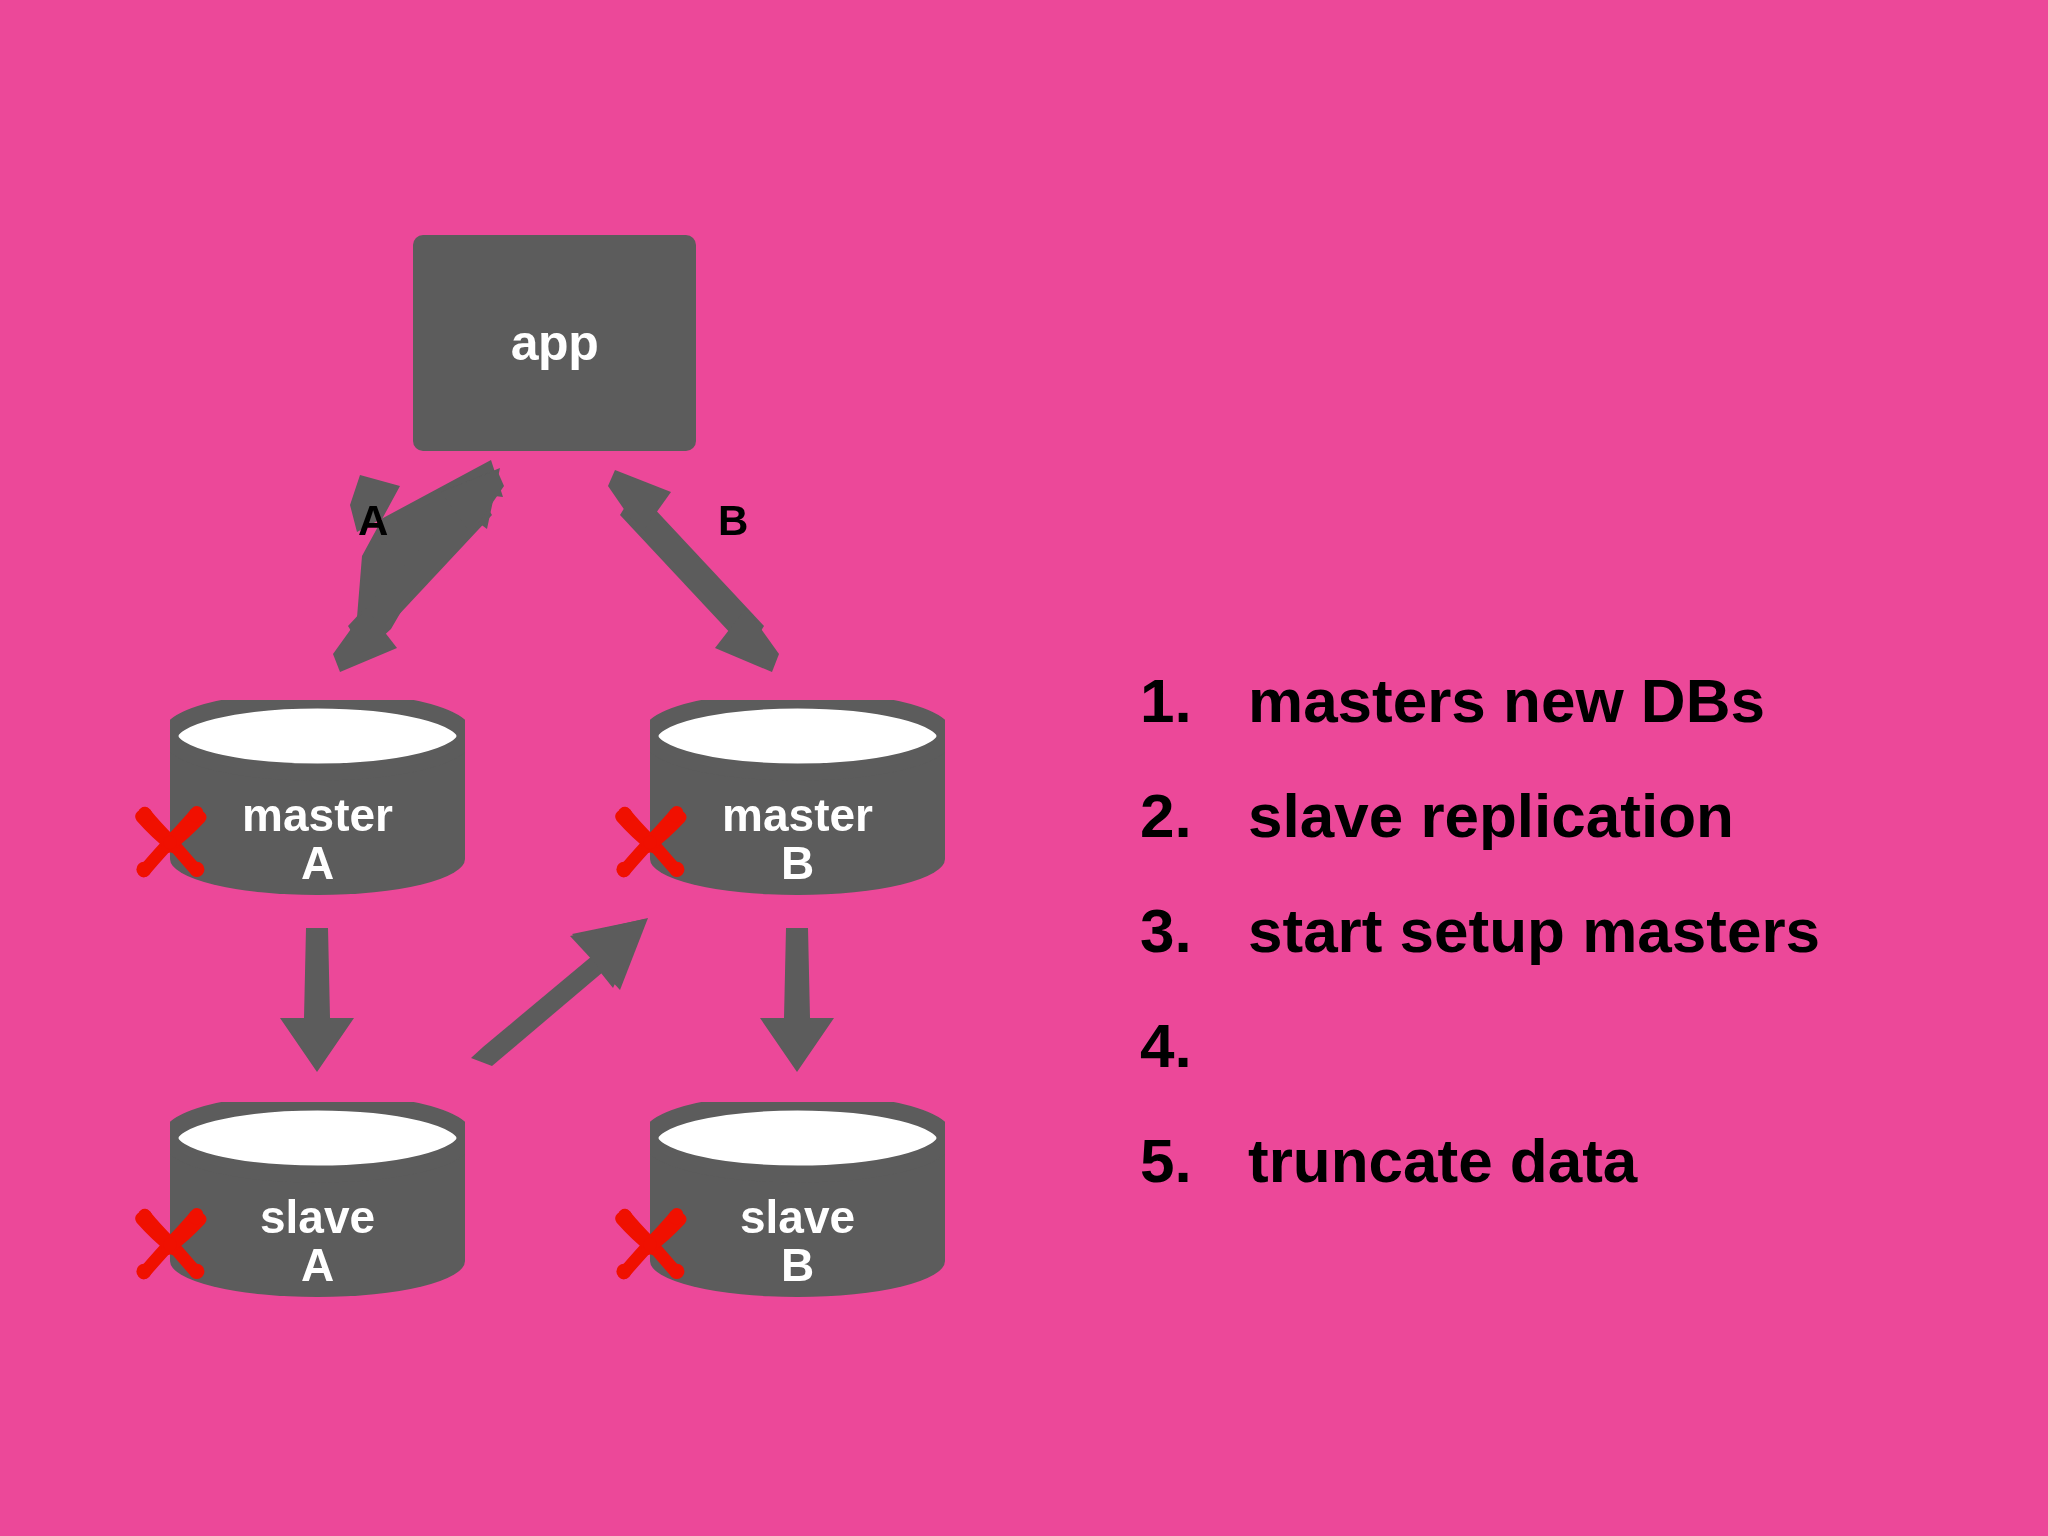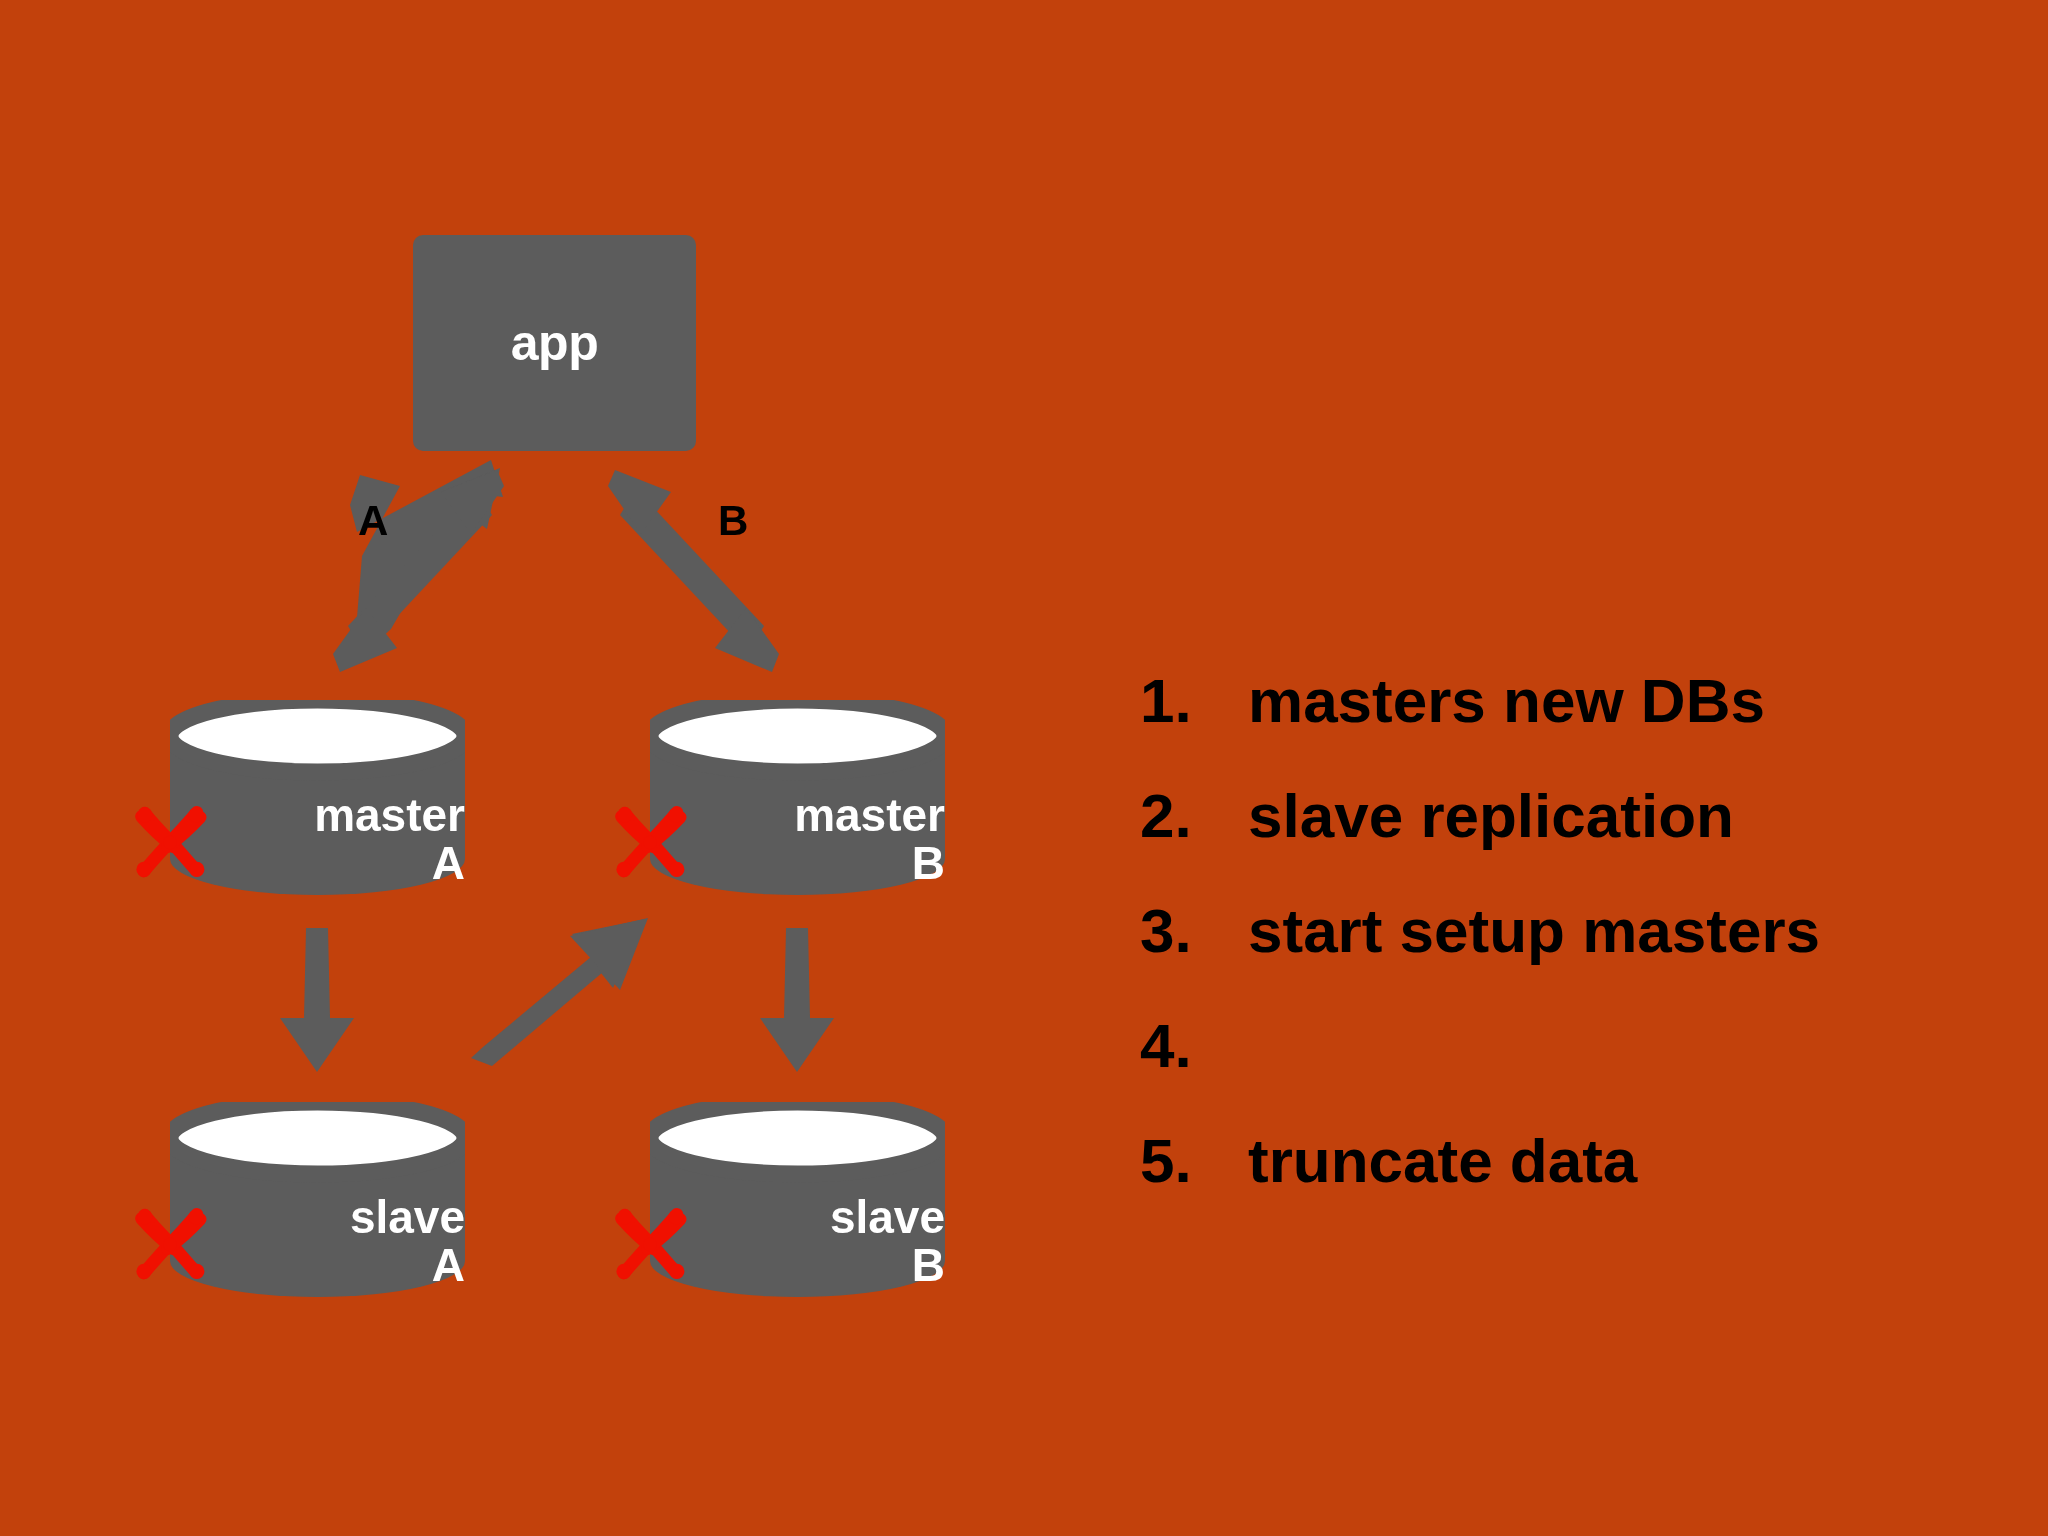--- a/index.html
+++ b/index.html
@@ -9,21 +9,21 @@
     background: #ffffff;
   }
   body {
     font-family: "Liberation Sans", sans-serif;
     -webkit-font-smoothing: antialiased;
   }
   #slide {
     position: relative;
     width: 2048px;
     height: 1536px;
-    background: #c2410c;
+    background: #ec4899;
     overflow: hidden;
   }
 
   
   #diagram {
     position: absolute;
     left: 0;
     top: 0;
     width: 1100px;
     height: 1536px;
@@ -75,21 +75,21 @@
     position: absolute;
     left: 0;
     top: 0;
     width: 100%;
     height: 100%;
   }
   .cyl-text {
     position: absolute;
     left: 0;
     right: 0;
-    text-align: right;
+    text-align: center;
     color: #ffffff;
     font-weight: 700;
     line-height: 1.04;
     font-size: 46px;
     z-index: 3;
   }
   .cyl-text .role { display: block; }
   .cyl-text .idrow {
     display: block;
     position: relative;

